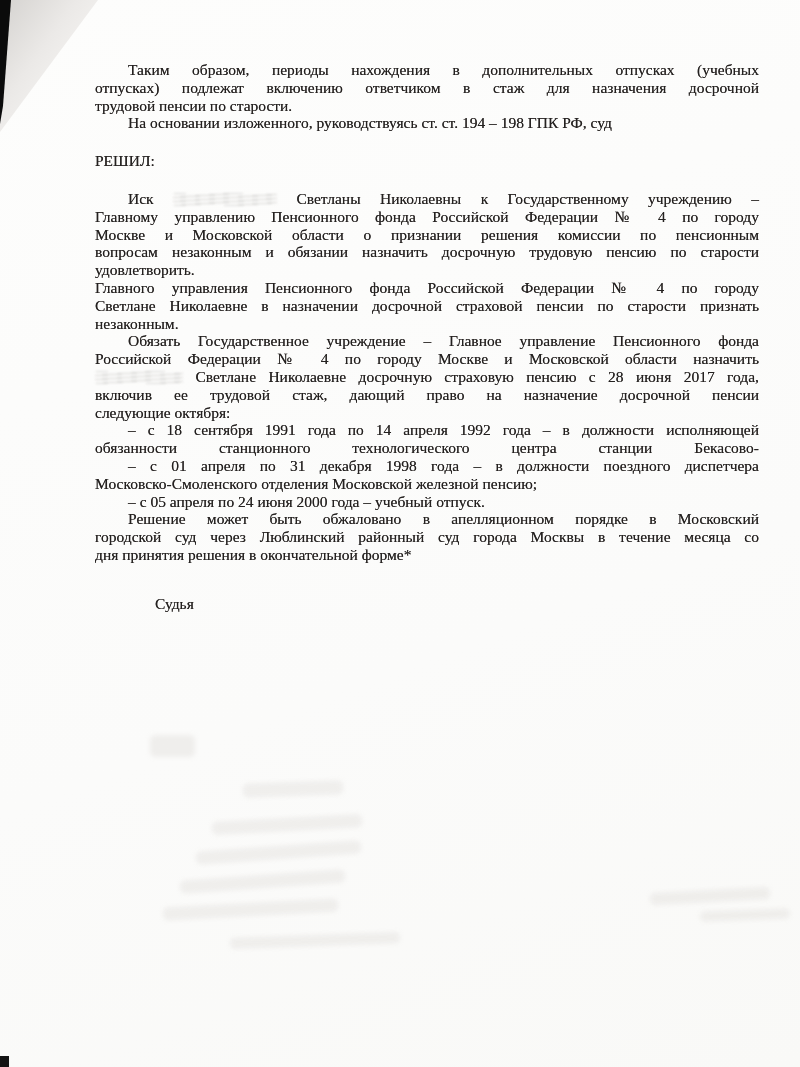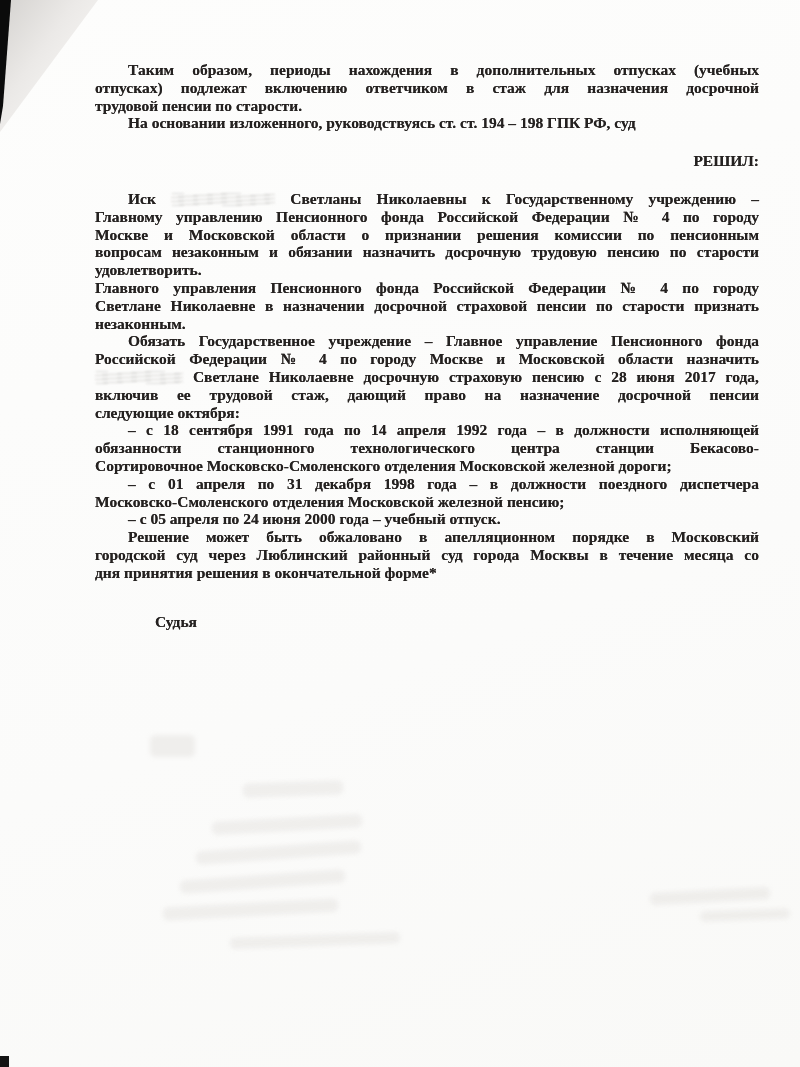--- a/index.html
+++ b/index.html
@@ -34,32 +34,31 @@
   }
   
   .text-block {
     position: absolute;
     left: 95px; top: 61px;
     width: 664px;
     font-size: 15.5px;
     line-height: 17.8px;
     color: #242120;
     text-shadow: 0 0 0.5px rgba(45, 40, 38, 0.75);
-    font-weight: bold;
   }
   .para { margin: 0; }
   .line {
     text-align: justify;
     text-align-last: justify;
     min-height: 17.8px;
   }
   .line.last { text-align-last: left; }
   .line.indent { text-indent: 33px; }
   .decision-heading {
-    text-align: right;
+    text-align: left;
     margin: 20px 0 20px 0;
     line-height: 17.8px;
   }
   .signature {
     margin-top: 31px;
     padding-left: 60px;
   }
   
   .redaction {
     display: inline-block;
@@ -129,21 +128,20 @@
       <div class="para">
         <div class="line indent">Обязать Государственное учреждение – Главное управление Пенсионного фонда</div>
         <div class="line">Российской Федерации № 4 по городу Москве и Московской области назначить</div>
         <div class="line"><span class="redaction" style="width: 88px;"></span> Светлане Николаевне досрочную страховую пенсию с 28 июня 2017 года,</div>
         <div class="line">включив ее трудовой стаж, дающий право на назначение досрочной пенсии</div>
         <div class="line last">следующие октября:</div>
       </div>
       <div class="para">
         <div class="line indent">– с 18 сентября 1991 года по 14 апреля 1992 года – в должности исполняющей</div>
         <div class="line">обязанности станционного технологического центра станции Бекасово-</div>
-        <div class="line last">Сортировочное Московско-Смоленского отделения Московской железной дороги;</div>
       </div>
       <div class="para">
         <div class="line indent">– с 01 апреля по 31 декабря 1998 года – в должности поездного диспетчера</div>
         <div class="line last">Московско-Смоленского отделения Московской железной пенсию;</div>
       </div>
       <div class="para">
         <div class="line last indent">– с 05 апреля по 24 июня 2000 года – учебный отпуск.</div>
       </div>
       <div class="para">
         <div class="line indent">Решение может быть обжаловано в апелляционном порядке в Московский</div>

